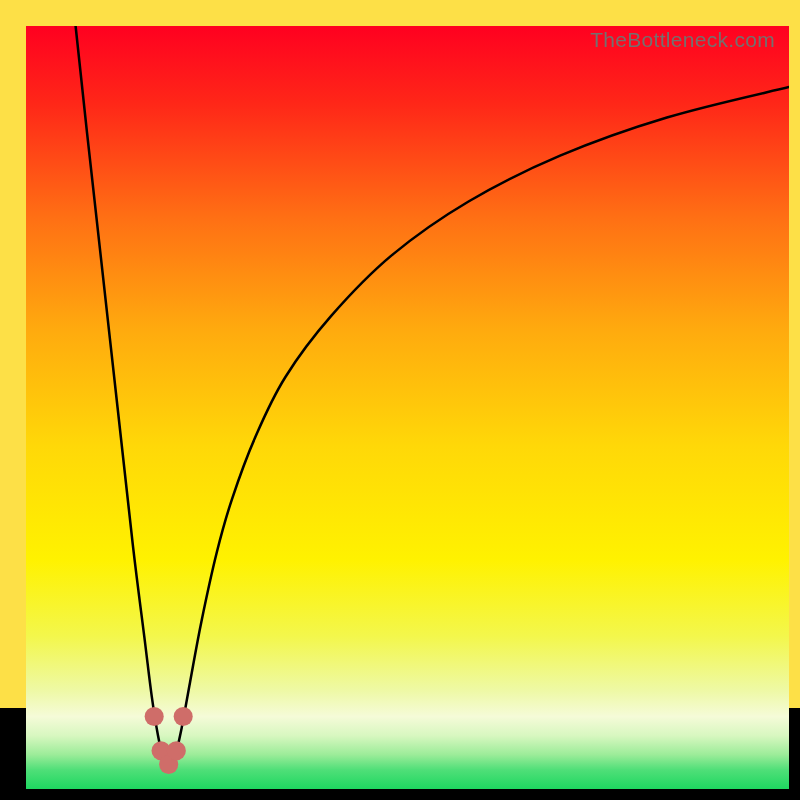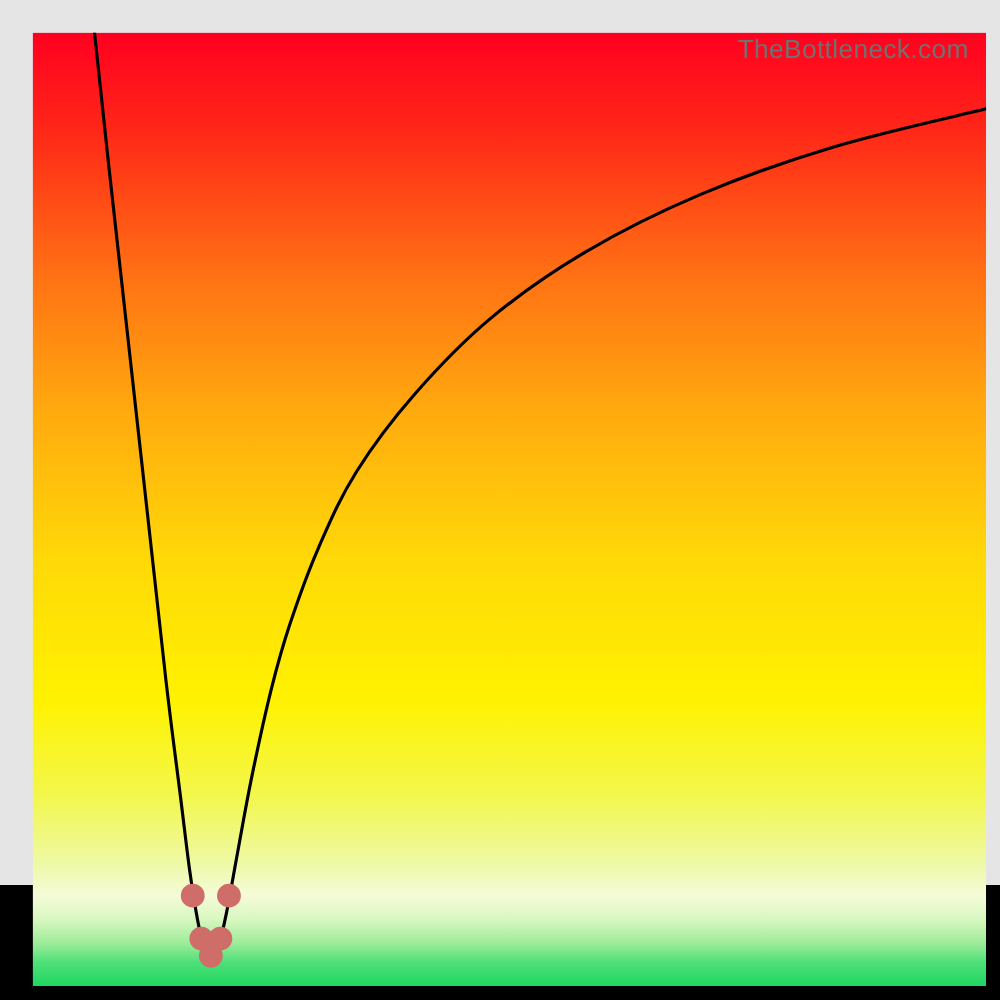--- a/index.html
+++ b/index.html
@@ -8,21 +8,21 @@
     width: 800px;
     height: 800px;
     overflow: hidden;
     background: #000;
     font-family: Arial, Helvetica, sans-serif;
   }
   .frame {
     position: absolute;
     left: 0; top: 0;
     width: 800px; height: 708px;
-    background: #e5e5e5;
+    background: #fde047;
   }
   .plot {
     position: absolute;
     left: 26px;
     top: 26px;
     width: 763px;
     height: 763px;
     overflow: hidden;
   }
   .gradient {

